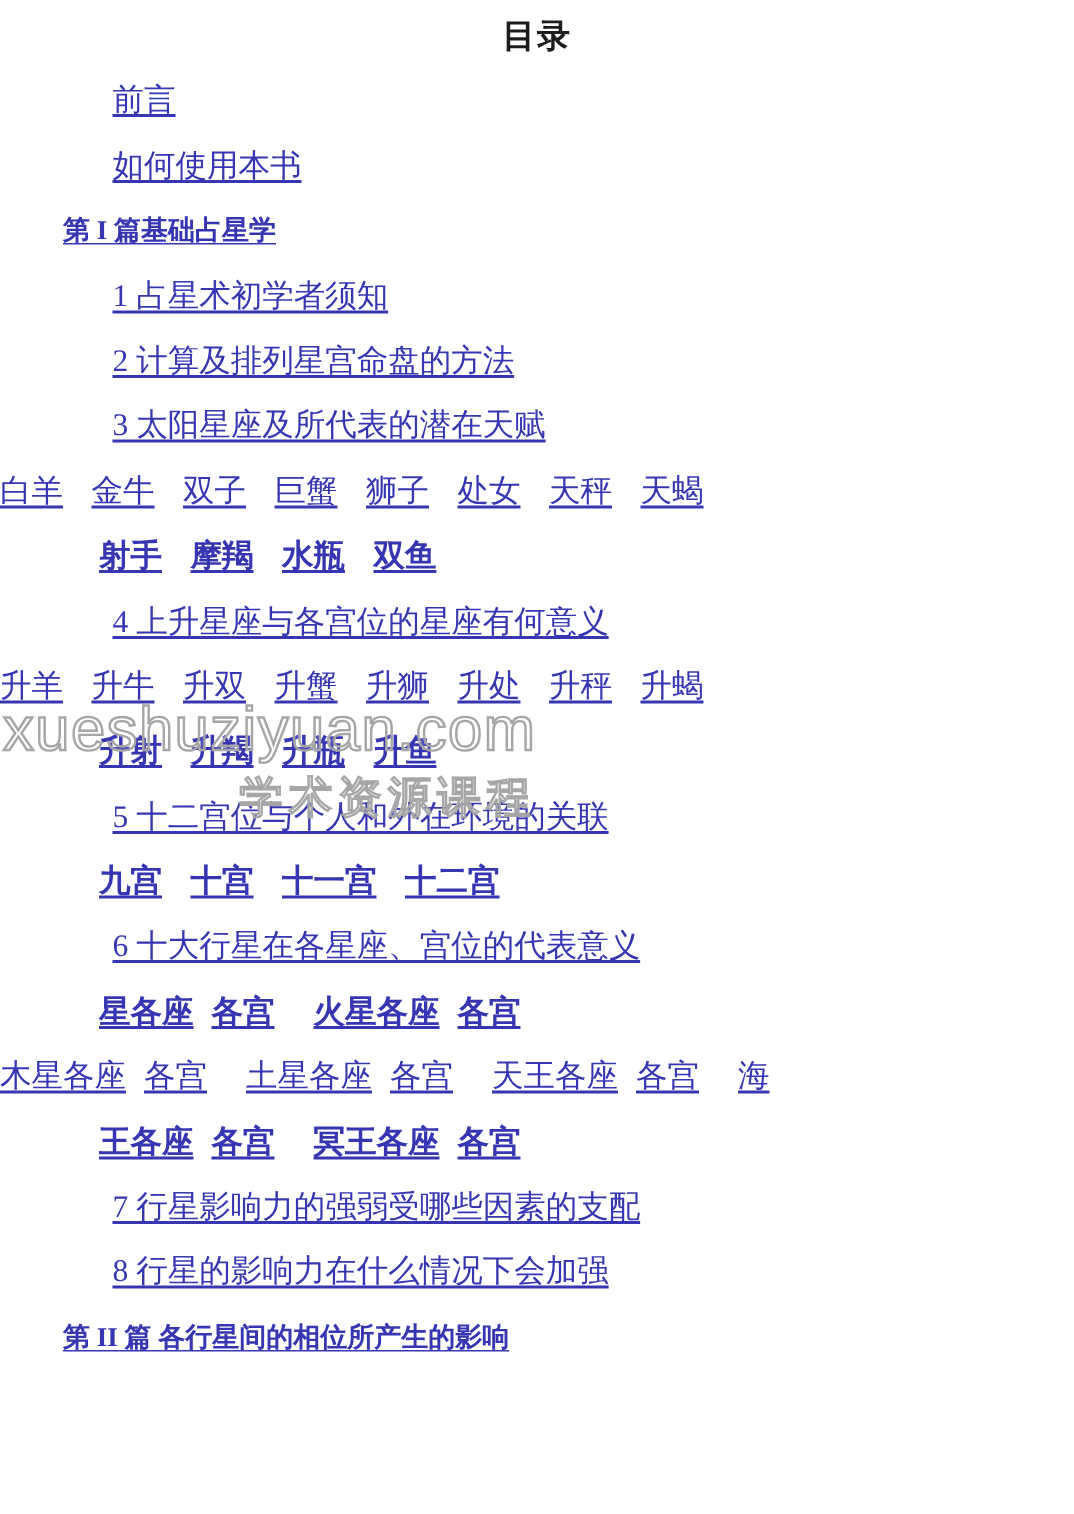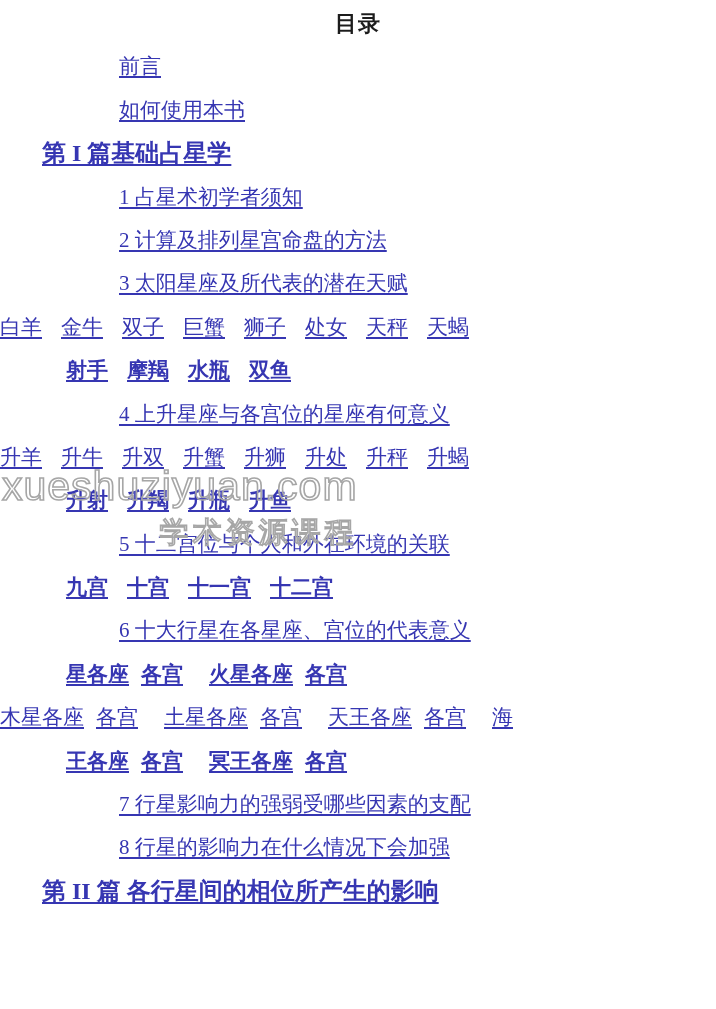--- a/index.html
+++ b/index.html
@@ -28,22 +28,22 @@
     font-size: 21px;
     color: #1c1c1c;
   }
   .line.title {
     text-align: center;
     font-weight: bold;
     font-size: 22px;
     color: #1c1c1c;
     letter-spacing: 1px;
   }
-  .line.chapter  { padding-left: 42px;  font-weight: bold; font-size: 24px; }
-  .line.section  { padding-left: 119px;  }
+  .line.chapter  { padding-left: 42px;  font-weight: bold; font-size: 18px; }
+  .line.section  { padding-left: 75px;  }
   .line.sublist  { }
   .line.sublist_wrap { padding-left: 66px; font-weight: bold; }
   a.toc-link {
     color: #3636b2;
     text-decoration: underline;
     text-decoration-color: #3636b2;
     text-underline-offset: 3px;
     cursor: pointer;
   }
   .sep-small  { margin-right: 12px; }

